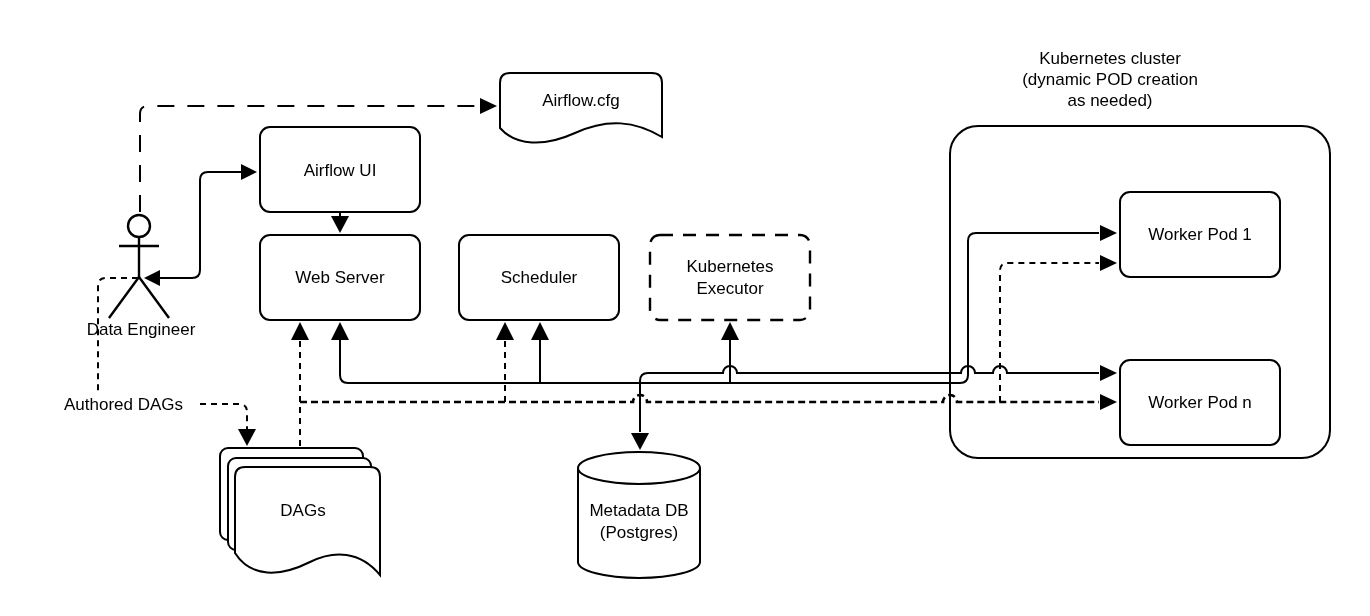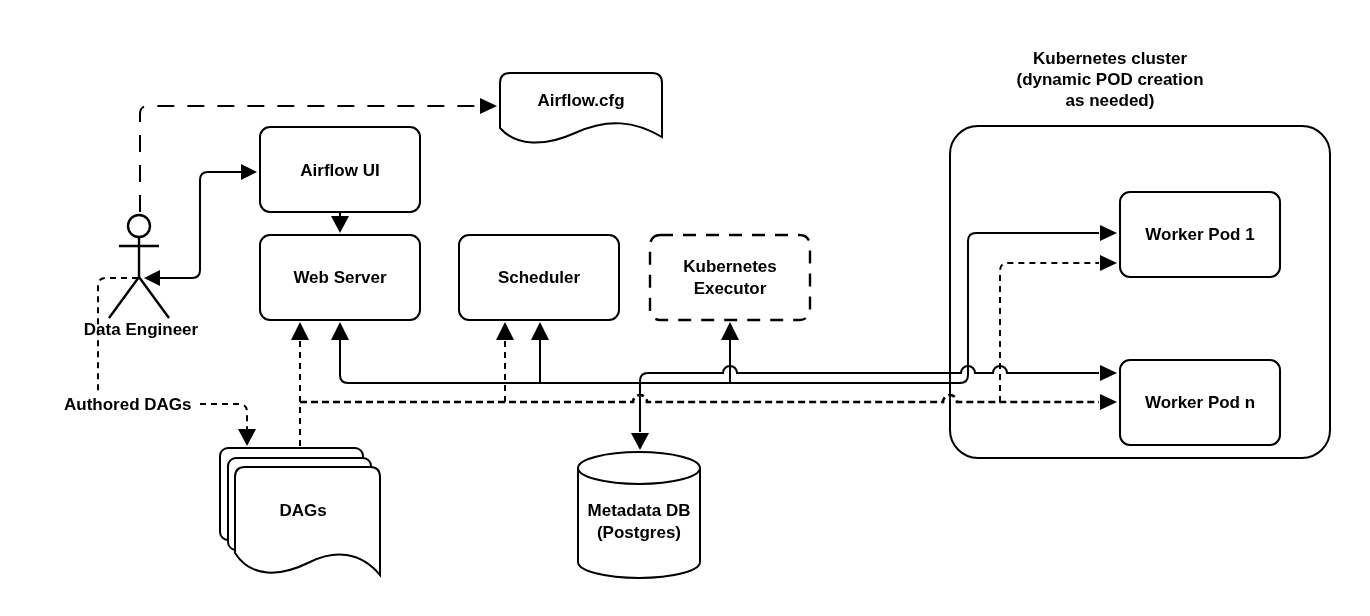--- a/index.html
+++ b/index.html
@@ -1,17 +1,17 @@
 <!DOCTYPE html>
 <html><head>
 <meta charset="utf-8">
 <style>
   html,body { margin:0; padding:0; background:#ffffff; }
   .canvas { position:relative; width:1370px; height:616px; background:#ffffff;
-            font-family:"Liberation Sans", sans-serif;font-weight:bold; }
+            font-family:"Liberation Sans", sans-serif; }
   svg { display:block; }
   .box { fill:#ffffff; stroke:#000000; stroke-width:2; }
   .dashed-border { stroke-dasharray:13 10; stroke-width:2.4; }
   .edge { fill:none; stroke:#000000; stroke-width:2; stroke-linecap:butt; }
   .edge.short-dash { stroke-dasharray:6 5; }
   .edge.long-dash { stroke-dasharray:17 13; }
   .edge.bus-dash { stroke-dasharray:7 4; stroke-width:2.6; }
   .figure { fill:none; stroke:#000000; stroke-width:2.4; }
   .arrowhead { fill:#000000; stroke:none; }
   text { font-size:17px; fill:#000000; }

